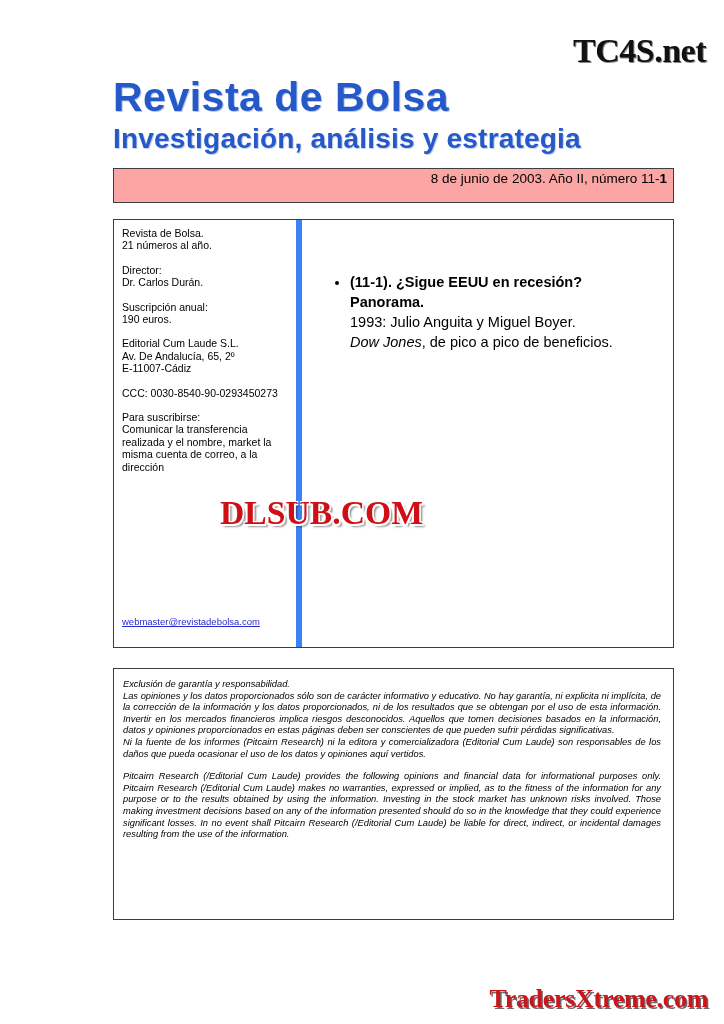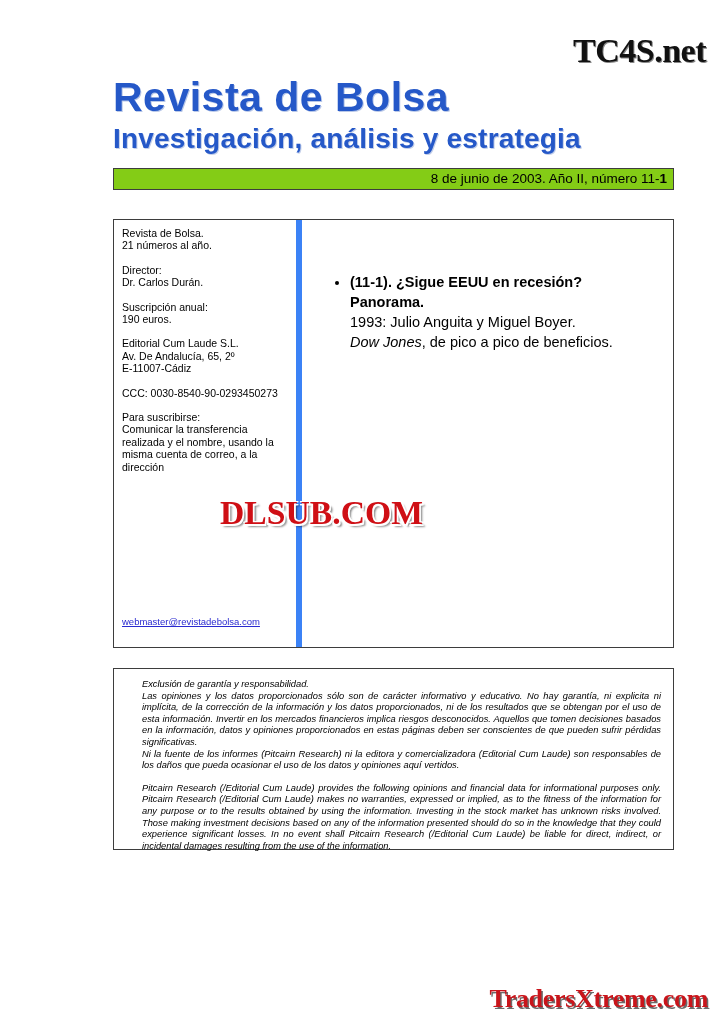--- a/index.html
+++ b/index.html
@@ -62,23 +62,23 @@
     letter-spacing: 0.2px;
     text-shadow: 1px 1px 0 #c3cfe9;
   }
 
   
   .datebar {
     position: absolute;
     top: 168px;
     left: 113px;
     width: 561px;
-    height: 22px;
+    height: 35px;
     border: 1px solid #3d3d3d;
-    background: #84cc16;
+    background: #fca5a5;
     box-sizing: border-box;
   }
   .datebar-text {
     position: absolute;
     right: 6px;
     top: 2px;
     font-size: 13.5px;
     color: #000000;
   }
   .datebar-text b { font-weight: bold; }
@@ -162,24 +162,24 @@
     transform: scaleX(1.02);
     pointer-events: none;
   }
 
   
   .disclaimer {
     position: absolute;
     top: 668px;
     left: 113px;
     width: 561px;
-    height: 182px;
+    height: 252px;
     border: 1px solid #3d3d3d;
     box-sizing: border-box;
-    padding: 10px 12px 8px 28px;
+    padding: 10px 12px 8px 9px;
   }
   .disclaimer p {
     margin: 0;
     font-size: 9.3px;
     line-height: 11.6px;
     font-style: italic;
     text-align: justify;
     color: #000000;
   }
   .disclaimer .spacer { height: 11px; }
@@ -226,21 +226,21 @@
         <p>Suscripción anual:</p>
         <p>190 euros.</p>
         <div class="gap"></div>
         <p>Editorial Cum Laude S.L.</p>
         <p>Av. De Andalucía, 65, 2º</p>
         <p>E-11007-Cádiz</p>
         <div class="gap"></div>
         <p>CCC: 0030-8540-90-0293450273</p>
         <div class="gap"></div>
         <p>Para suscribirse:</p>
-        <p>Comunicar la transferencia realizada y el nombre, usando la misma cuenta de correo, a la dirección</p>
+        <p>Comunicar la transferencia realizada y el nombre, market la misma cuenta de correo, a la dirección</p>
       </div>
       <a class="email-link" href="#">webmaster@revistadebolsa.com</a>
     </div>
 
     <div class="col-right">
       <ul class="bullets">
         <li>
           <span class="hl-title">(11-1). ¿Sigue EEUU en recesión? Panorama.</span>
           <span class="hl-line2">1993: Julio Anguita y Miguel Boyer.</span>
           <span class="hl-line3"><span class="hl-ital">Dow Jones</span><span>, de pico a pico de beneficios.</span></span>

